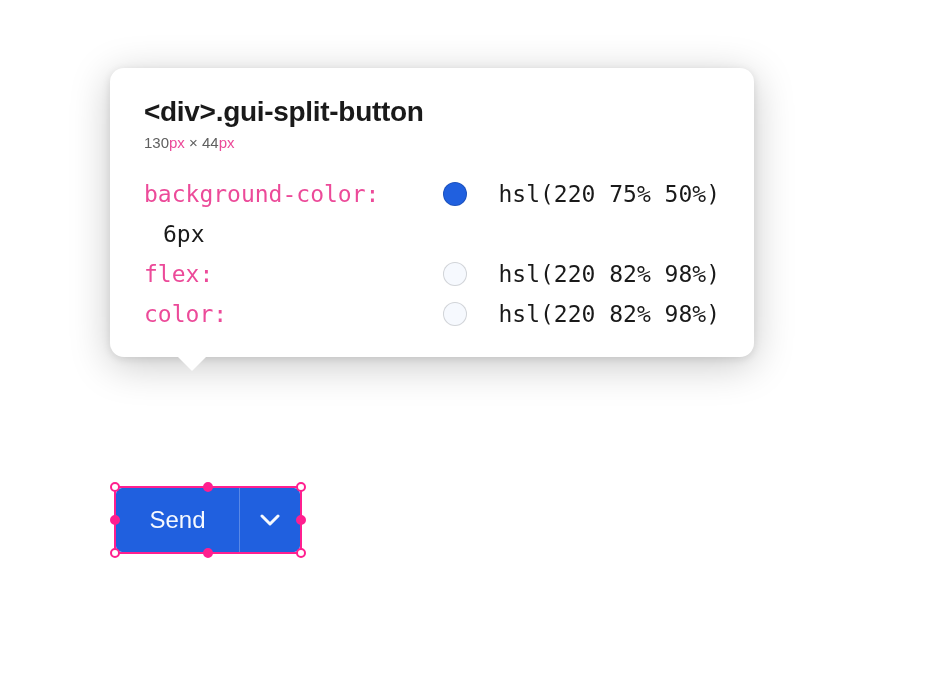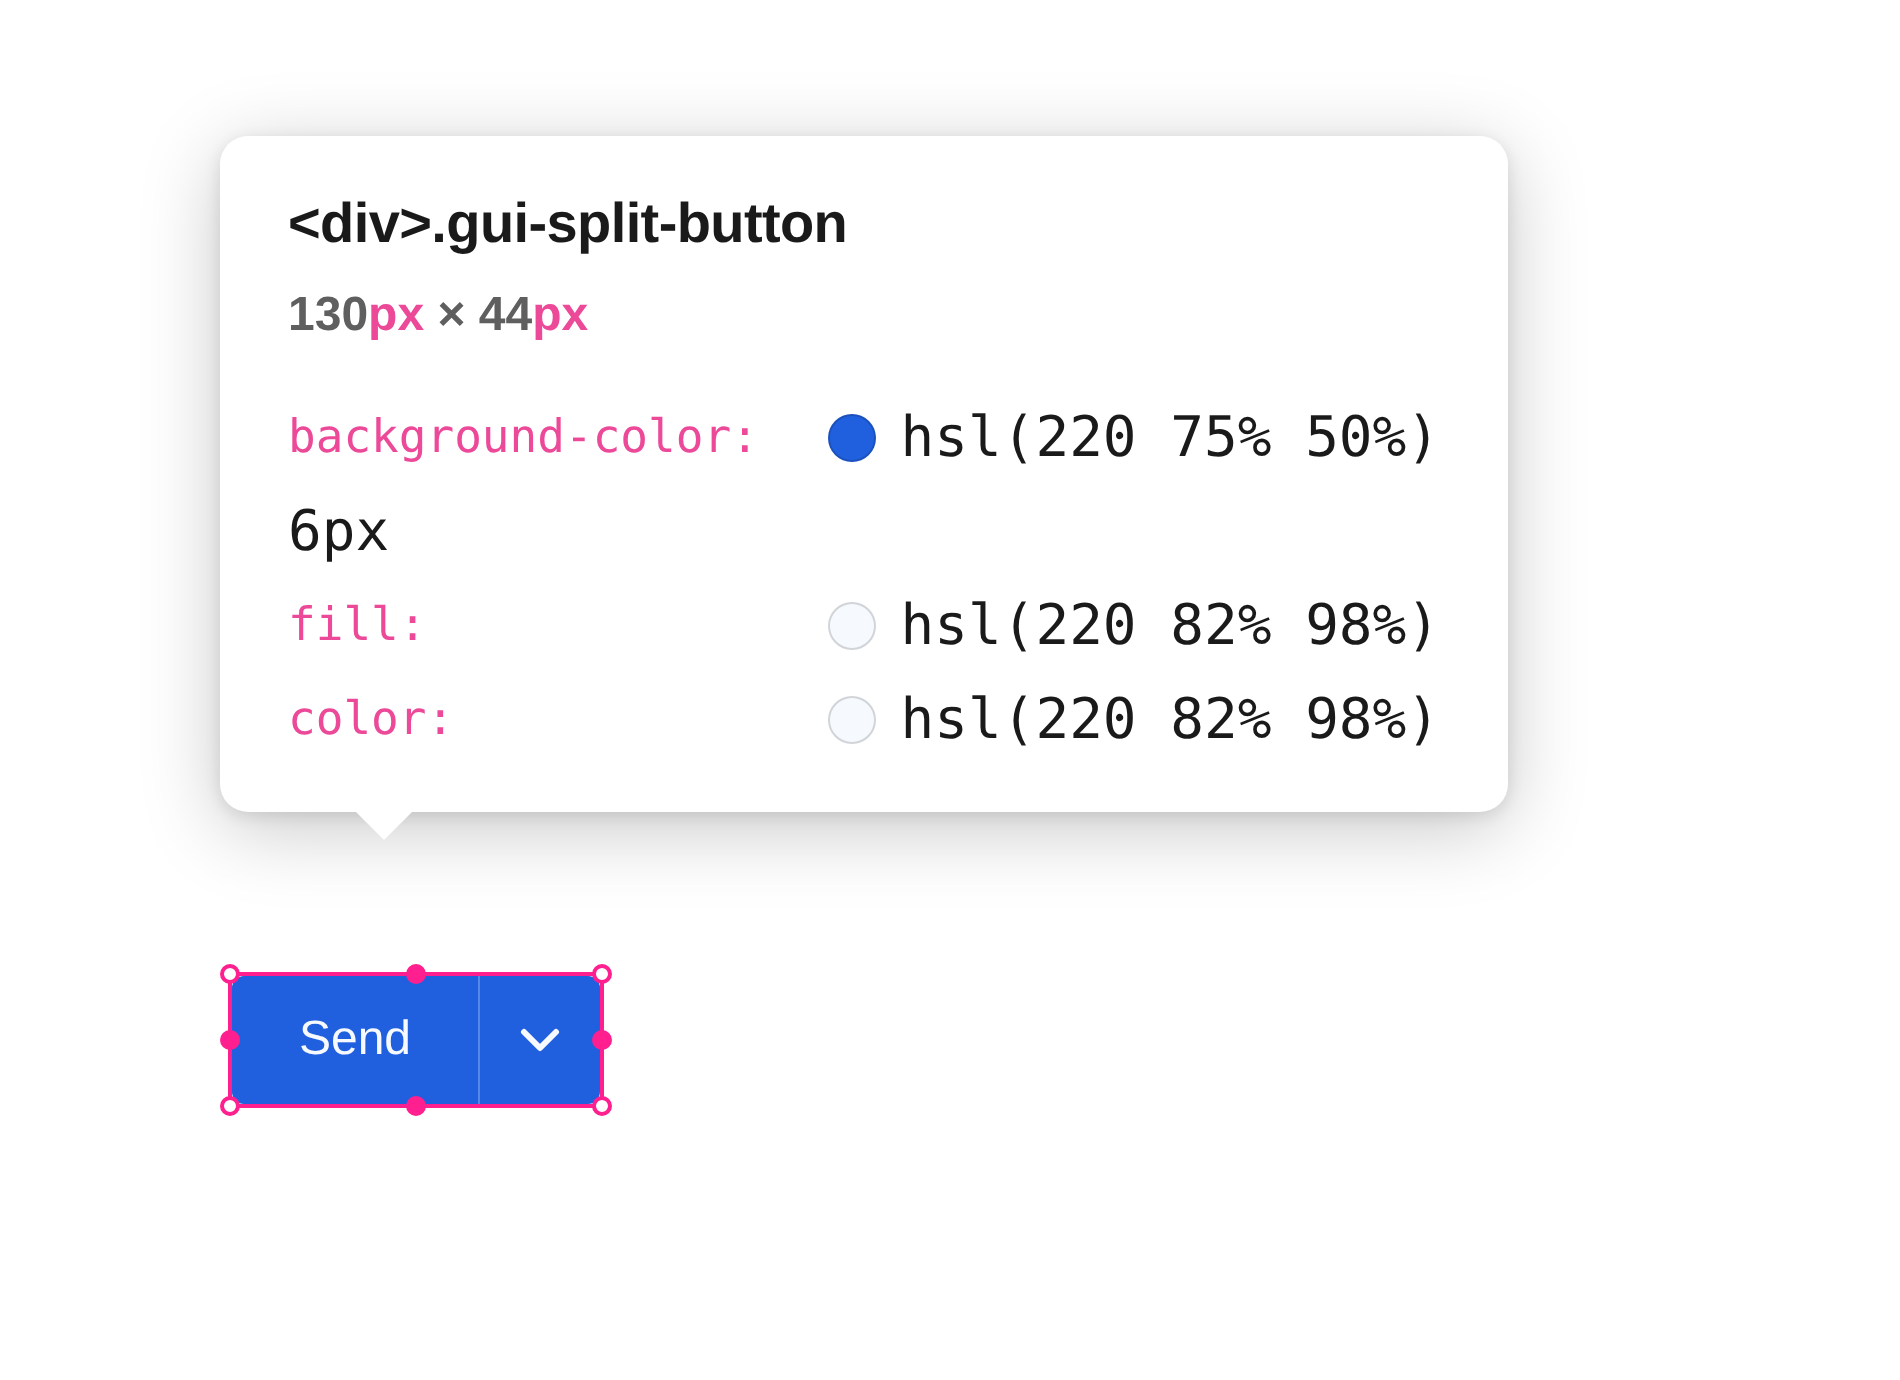--- a/index.html
+++ b/index.html
@@ -41,24 +41,24 @@
     }
 
     .tooltip-header {
       font-size: 28px;
       font-weight: 700;
       color: #1a1a1a;
       letter-spacing: -0.3px;
     }
 
     .tooltip-dimensions {
-      margin-top: 16px;
-      font-size: 24px;
+      margin-top: 6px;
+      font-size: 15px;
       color: #5f5f5f;
-      font-weight: 700;
+      font-weight: 400;
     }
 
     .tooltip-dimensions .unit {
       color: #ec4a99;
     }
 
     .tooltip-props {
       margin-top: 30px;
       display: flex;
       flex-direction: column;
@@ -80,23 +80,24 @@
     }
 
     .prop-value {
       display: flex;
       align-items: center;
       gap: 12px;
     }
 
     .prop-value-text {
       font-family: ui-monospace, "SF Mono", Menlo, Consolas, monospace;
-      font-size: 28px;
+      font-size: 23px;
       color: #1a1a1a;
       white-space: nowrap;
+      margin-left: 19px;
     }
 
     .color-swatch {
       width: 24px;
       height: 24px;
       border-radius: 50%;
       border: 1px solid rgba(0,0,0,0.15);
       flex-shrink: 0;
     }
 
@@ -187,21 +188,21 @@
           <span class="color-swatch" style="background: rgb(32, 96, 223);"></span>
           <span class="prop-value-text">hsl(220 75% 50%)</span>
         </span>
       </div>
       <div class="prop-row">
         <span class="prop-value">
           <span class="prop-value-text">6px</span>
         </span>
       </div>
       <div class="prop-row">
-        <span class="prop-name">fill:</span>
+        <span class="prop-name">flex:</span>
         <span class="prop-value">
           <span class="color-swatch" style="background: rgb(246, 249, 254);"></span>
           <span class="prop-value-text">hsl(220 82% 98%)</span>
         </span>
       </div>
       <div class="prop-row">
         <span class="prop-name">color:</span>
         <span class="prop-value">
           <span class="color-swatch" style="background: rgb(246, 249, 254);"></span>
           <span class="prop-value-text">hsl(220 82% 98%)</span>

